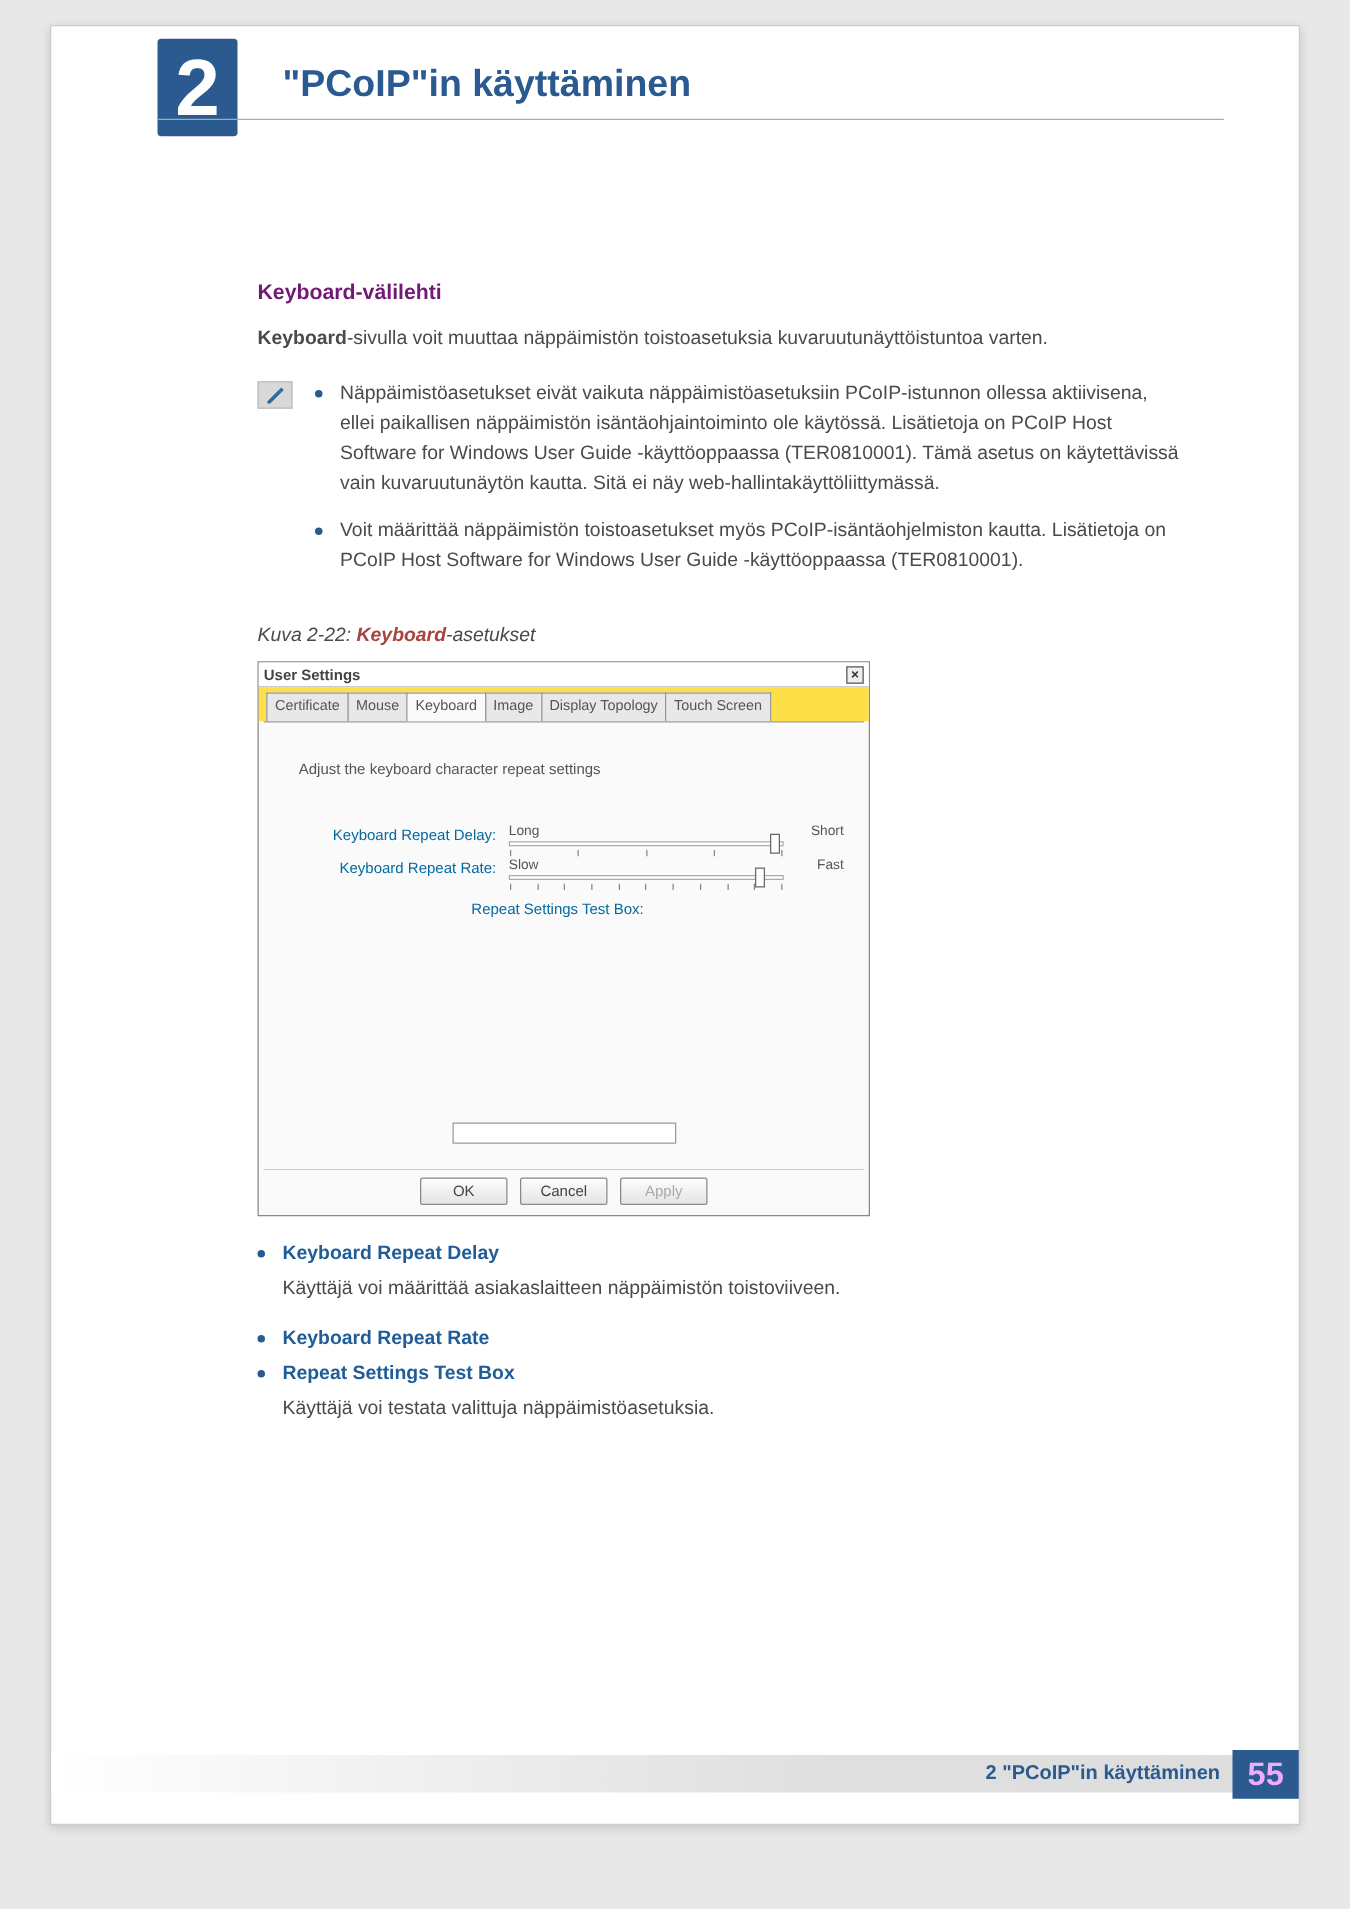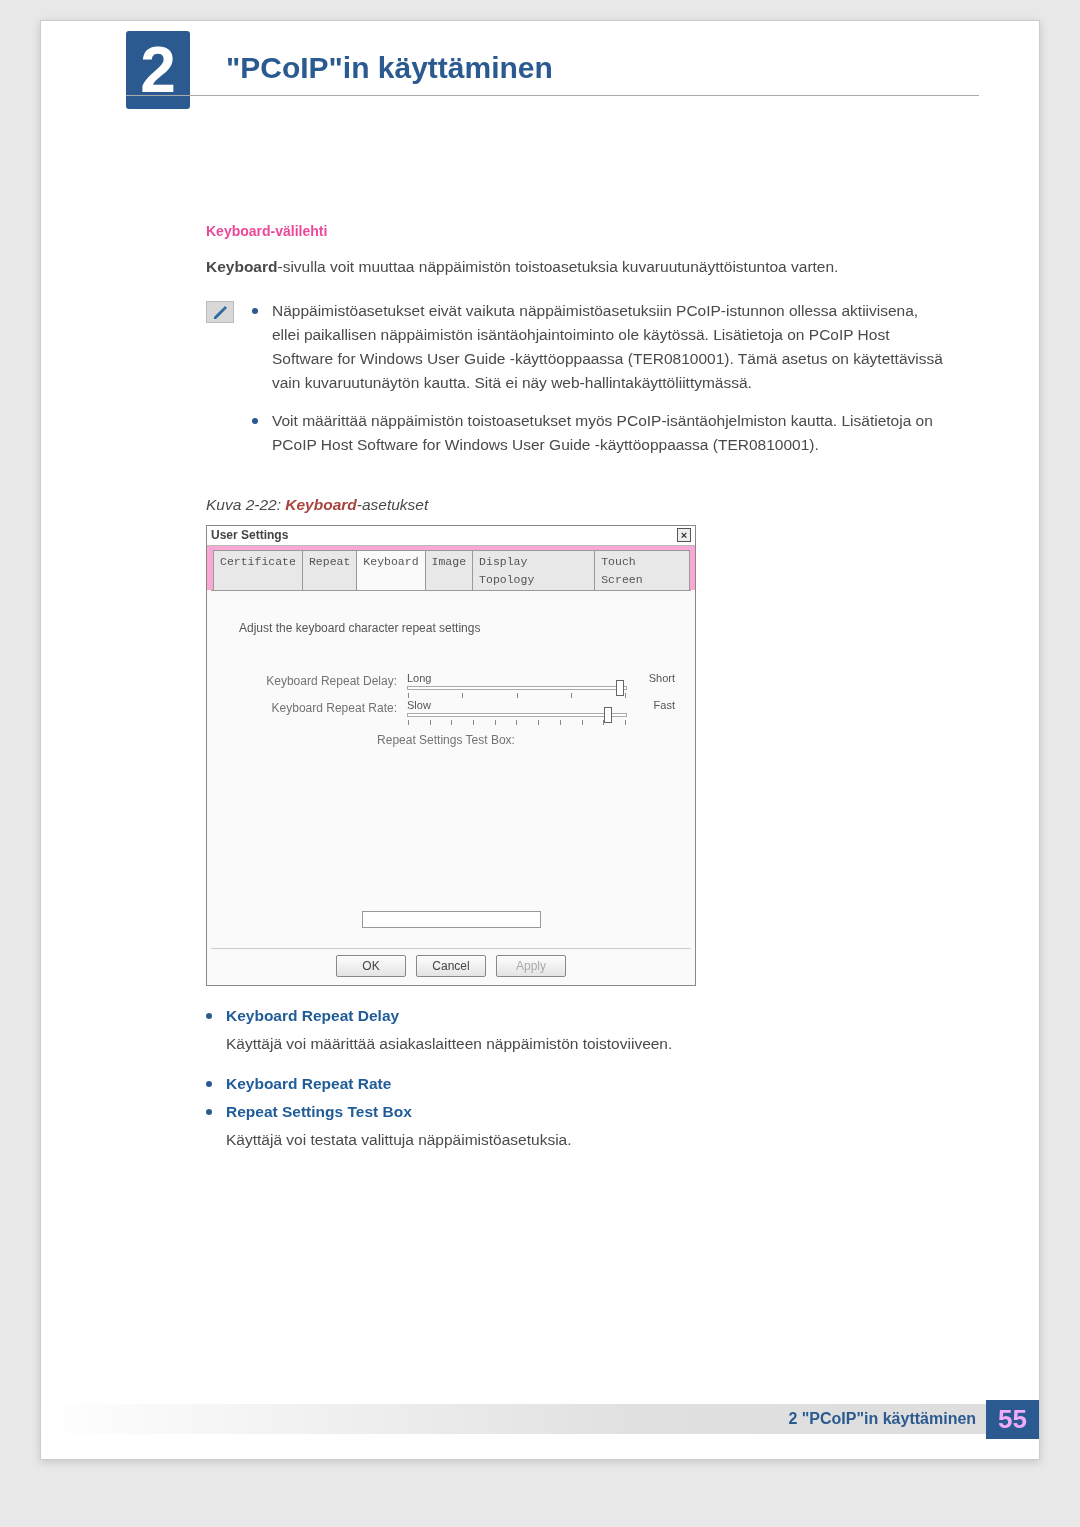--- a/index.html
+++ b/index.html
@@ -63,23 +63,23 @@
     height: 1px;
     background: #aaa;
   }
   .content {
     padding: 90px 95px 0 165px;
     font-size: 15.5px;
     color: #4a4a4a;
     line-height: 1.55;
   }
   .section-title {
-    color: #ec4899;
+    color: #701a75;
     font-weight: bold;
-    font-size: 14px;
+    font-size: 17px;
     margin-bottom: 12px;
   }
   .para { margin-bottom: 20px; }
   .bold-term { font-weight: bold; color: #4a4a4a; }
   .bold-red { font-weight: bold; color: #a8433d; }
   .note-row { display: flex; align-items: flex-start; gap: 18px; margin-bottom: 22px; }
   .note-icon-box {
     flex: 0 0 28px; height: 22px; background: #d8d8d8;
     display: flex; align-items: center; justify-content: center;
     border: 1px solid #bbb; margin-top: 2px;
@@ -97,33 +97,33 @@
   }
   .dlg-titlebar {
     background: #fff; color: #444; height: 20px;
     display: flex; justify-content: space-between; align-items: center;
     padding: 0 4px; border-bottom: 1px solid #bbb; font-weight: bold;
   }
   .dlg-close {
     width: 14px; height: 14px; border: 1px solid #555; background: #eee;
     font-size: 11px; line-height: 12px; text-align: center; color: #333;
   }
-  .dlg-tabs { display: flex; padding: 4px 6px 0 6px; background: #f9a8d4; font-family: Liberation Mono, monospace; }
+  .dlg-tabs { display: flex; padding: 4px 6px 0 6px; background: #fde047; }
   .dlg-tab {
     border: 1px solid #999; border-bottom: none; padding: 2px 6px;
     background: #e8e8e8; margin-right: -1px; font-size: 11.5px; color: #555;
   }
   .dlg-tab.active { background: #fafafa; position: relative; z-index: 2; }
   .dlg-body {
     border-top: 1px solid #999; margin: 0 4px; padding: 28px 16px 12px 16px;
     background: #fafafa; min-height: 340px; position: relative;
   }
   .dlg-desc { margin-bottom: 34px; padding-left: 12px; color: #555; }
   .form-row { display: flex; align-items: center; margin-bottom: 8px; }
-  .form-label { flex: 0 0 180px; text-align: right; padding-right: 10px; color: #737373; font-size: 12px; }
+  .form-label { flex: 0 0 180px; text-align: right; padding-right: 10px; color: #0369a1; font-size: 12px; }
   .slider-wrap { flex: 1; position: relative; padding-top: 14px; }
   .slider-end-l, .slider-end-r {
     position: absolute; top: -2px; font-size: 11px; color: #555;
   }
   .slider-end-l { left: 0; }
   .slider-end-r { right: 0; }
   .slider-track {
     height: 4px; background: #fff; border: 1px solid #aaa; position: relative;
     width: 220px;
   }
@@ -214,21 +214,21 @@
       <span>Kuva 2-22: </span><span class="bold-red">Keyboard</span><span>-asetukset</span>
     </p>
 
     <div class="dialog">
       <div class="dlg-titlebar">
         <span>User Settings</span>
         <span class="dlg-close">×</span>
       </div>
       <div class="dlg-tabs">
         <div class="dlg-tab">Certificate</div>
-        <div class="dlg-tab">Repeat</div>
+        <div class="dlg-tab">Mouse</div>
         <div class="dlg-tab active">Keyboard</div>
         <div class="dlg-tab">Image</div>
         <div class="dlg-tab">Display Topology</div>
         <div class="dlg-tab">Touch Screen</div>
       </div>
       <div class="dlg-body">
         <div class="dlg-desc">Adjust the keyboard character repeat settings</div>
 
         <div class="form-row">
           <div class="form-label">Keyboard Repeat Delay:</div>

